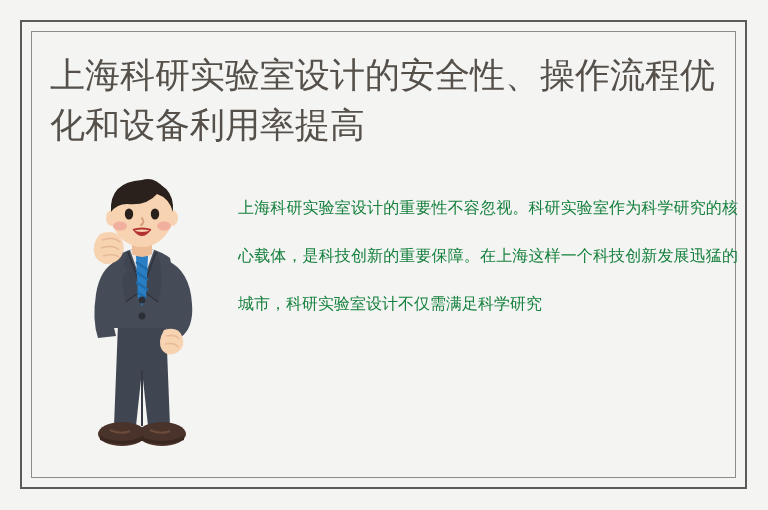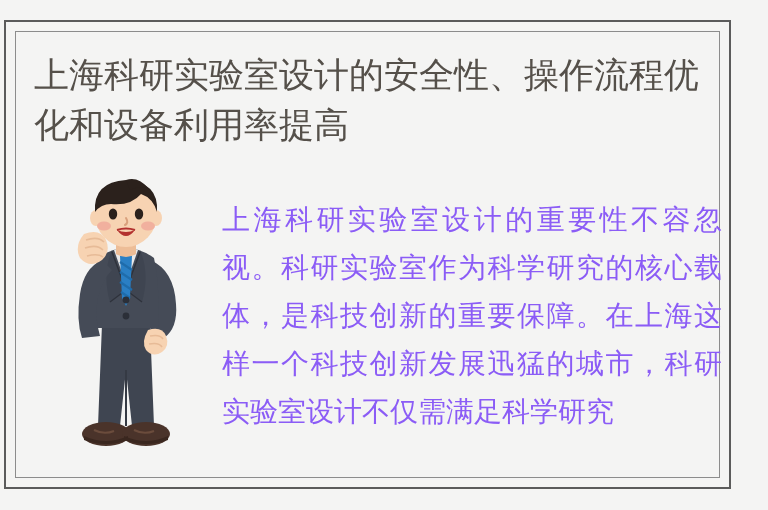--- a/index.html
+++ b/index.html
@@ -15,21 +15,21 @@
   }
   #page {
     position: relative;
     width: 768px;
     height: 510px;
     background: #f4f4f3;
   }
   
   .frame-outer {
     position: absolute;
-    left: 4px;
+    left: 20px;
     top: 20px;
     width: 727px;
     height: 469px;
     border: 2px solid #5b5b5b;
     box-sizing: border-box;
     background: #f4f4f3;
   }
   .frame-inner {
     position: absolute;
     left: 9px;
@@ -70,23 +70,23 @@
     top: 6px;
     width: 128px;
     height: 292px;
   }
   .figure-wrap svg { display: block; width: 128px; height: 292px; }
   .body-text {
     position: absolute;
     left: 188px;
     top: 0px;
     width: 500px;
-    font-size: 28px;
+    font-size: 16px;
     line-height: 48px;
-    color: #8b5cf6;
+    color: #15803d;
     text-align: justify;
     text-justify: inter-character;
     white-space: pre-wrap;
     word-break: break-all;
   }
 </style>
 </head>
 <body>
 
 <div id="page">

